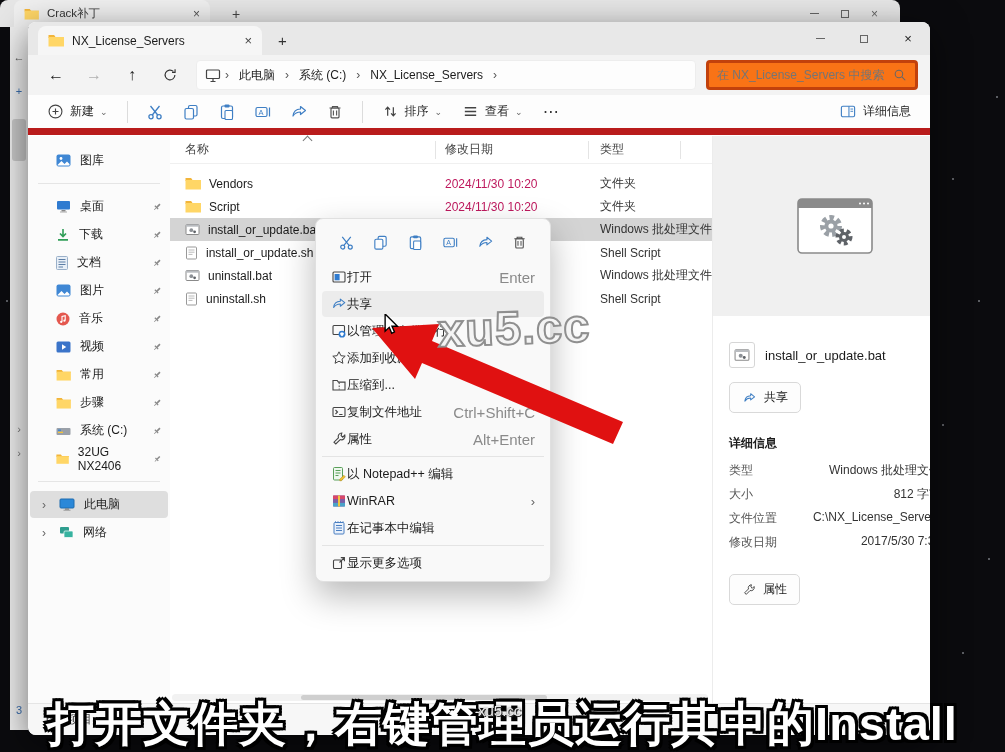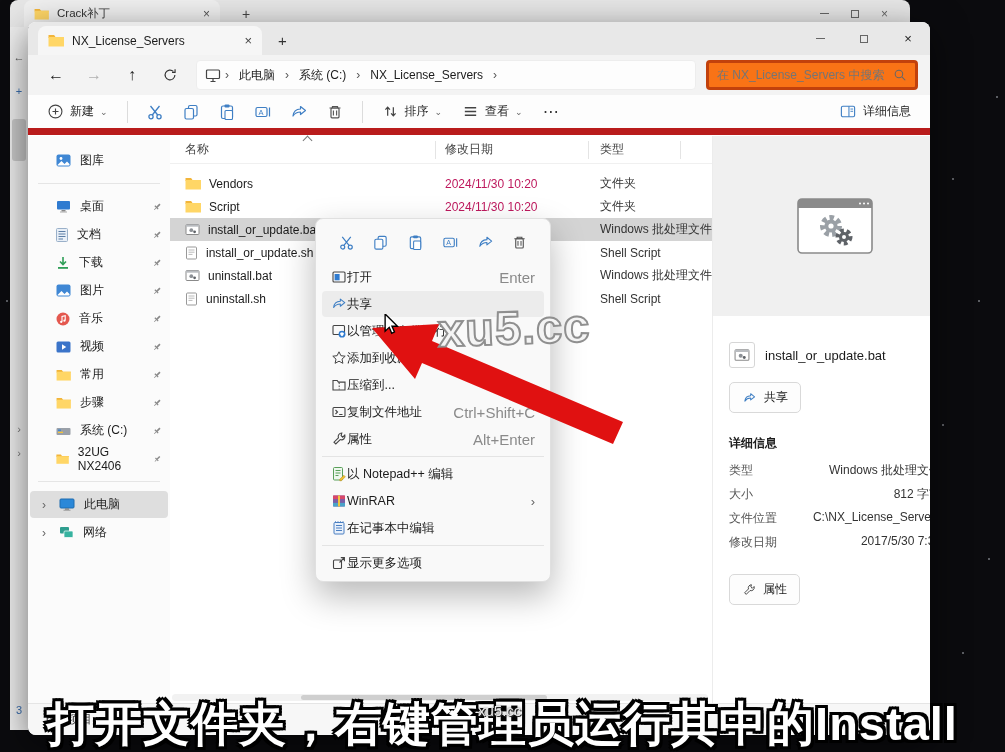--- a/index.html
+++ b/index.html
@@ -7,21 +7,21 @@
   body {
     position: relative; overflow: hidden;
     background: #0b0b0e;
     font-family: "Liberation Sans", "DejaVu Sans", sans-serif;
     font-size: 12px; color: #222;
     -webkit-font-smoothing: antialiased;
   }
   .star { position:absolute; width:2px; height:2px; border-radius:50%; background:#cfd4da; opacity:.55; }
 
   
-  .bgwin-top { position:absolute; left:10px; top:0; width:900px; height:27px;
+  .bgwin-top { position:absolute; left:0; top:0; width:900px; height:27px;
     background:#e6e6e6; border-radius:8px 8px 0 0; display:flex; align-items:center; }
   .bgwin-tab { display:flex; align-items:center; gap:8px; padding:0 10px; margin-left:14px;
     height:27px; width:196px; background:#efefef; border-radius:8px 8px 0 0; font-size:11.5px; color:#333; }
   .bgwin-tab .tab-close { margin-left:auto; color:#555; font-size:12px; }
   .bgwin-plus { margin-left:22px; color:#444; font-size:14px; }
   .bgwin-controls { margin-left:auto; display:flex; align-items:center; gap:22px; padding-right:22px; color:#666; }
   .mini-line { display:inline-block; width:9px; border-top:1px solid #666; }
   .mini-box { display:inline-block; width:8px; height:8px; border:1px solid #666; }
   .bgwin-left { position:absolute; left:10px; top:27px; width:18px; height:703px; background:#eeeeee;
     display:flex; flex-direction:column; align-items:center; color:#555; font-size:11px; }
@@ -334,39 +334,39 @@
         <span>桌面</span>
         <svg class="pin" width="10" height="10" viewBox="0 0 12 12">
             <g transform="rotate(45 6 6)" fill="#8a8a8a">
               <rect x="5" y="1" width="2" height="5.5"></rect>
               <rect x="3.2" y="6" width="5.6" height="1.6"></rect>
               <rect x="5.6" y="7.6" width=".9" height="3.2"></rect>
             </g>
           </svg>
       </div>
       <div class="side-item">
+        <svg width="14" height="14" viewBox="0 0 14 14">
+            <path d="M7 1v7M4 5.5L7 8.6l3-3.1" stroke="#2f9e57" stroke-width="1.6" fill="none"></path>
+            <path d="M2 11h10v1.8H2z" fill="#2f9e57"></path>
+          </svg>
+        <span>下载</span>
+        <svg class="pin" width="10" height="10" viewBox="0 0 12 12">
+            <g transform="rotate(45 6 6)" fill="#8a8a8a">
+              <rect x="5" y="1" width="2" height="5.5"></rect>
+              <rect x="3.2" y="6" width="5.6" height="1.6"></rect>
+              <rect x="5.6" y="7.6" width=".9" height="3.2"></rect>
+            </g>
+          </svg>
+      </div>
+      <div class="side-item">
         <svg width="12" height="14" viewBox="0 0 12 14">
             <rect x=".5" y=".5" width="11" height="13" rx="1" fill="#e8eff7" stroke="#9ab0c9"></rect>
             <path d="M2.5 3.5h7M2.5 6h7M2.5 8.5h7M2.5 11h4.5" stroke="#5c7ea6" stroke-width="1"></path>
           </svg>
         <span>文档</span>
-        <svg class="pin" width="10" height="10" viewBox="0 0 12 12">
-            <g transform="rotate(45 6 6)" fill="#8a8a8a">
-              <rect x="5" y="1" width="2" height="5.5"></rect>
-              <rect x="3.2" y="6" width="5.6" height="1.6"></rect>
-              <rect x="5.6" y="7.6" width=".9" height="3.2"></rect>
-            </g>
-          </svg>
-      </div>
-      <div class="side-item">
-        <svg width="14" height="14" viewBox="0 0 14 14">
-            <path d="M7 1v7M4 5.5L7 8.6l3-3.1" stroke="#2f9e57" stroke-width="1.6" fill="none"></path>
-            <path d="M2 11h10v1.8H2z" fill="#2f9e57"></path>
-          </svg>
-        <span>下载</span>
         <svg class="pin" width="10" height="10" viewBox="0 0 12 12">
             <g transform="rotate(45 6 6)" fill="#8a8a8a">
               <rect x="5" y="1" width="2" height="5.5"></rect>
               <rect x="3.2" y="6" width="5.6" height="1.6"></rect>
               <rect x="5.6" y="7.6" width=".9" height="3.2"></rect>
             </g>
           </svg>
       </div>
       <div class="side-item">
         <svg width="15" height="13" viewBox="0 0 15 13">

